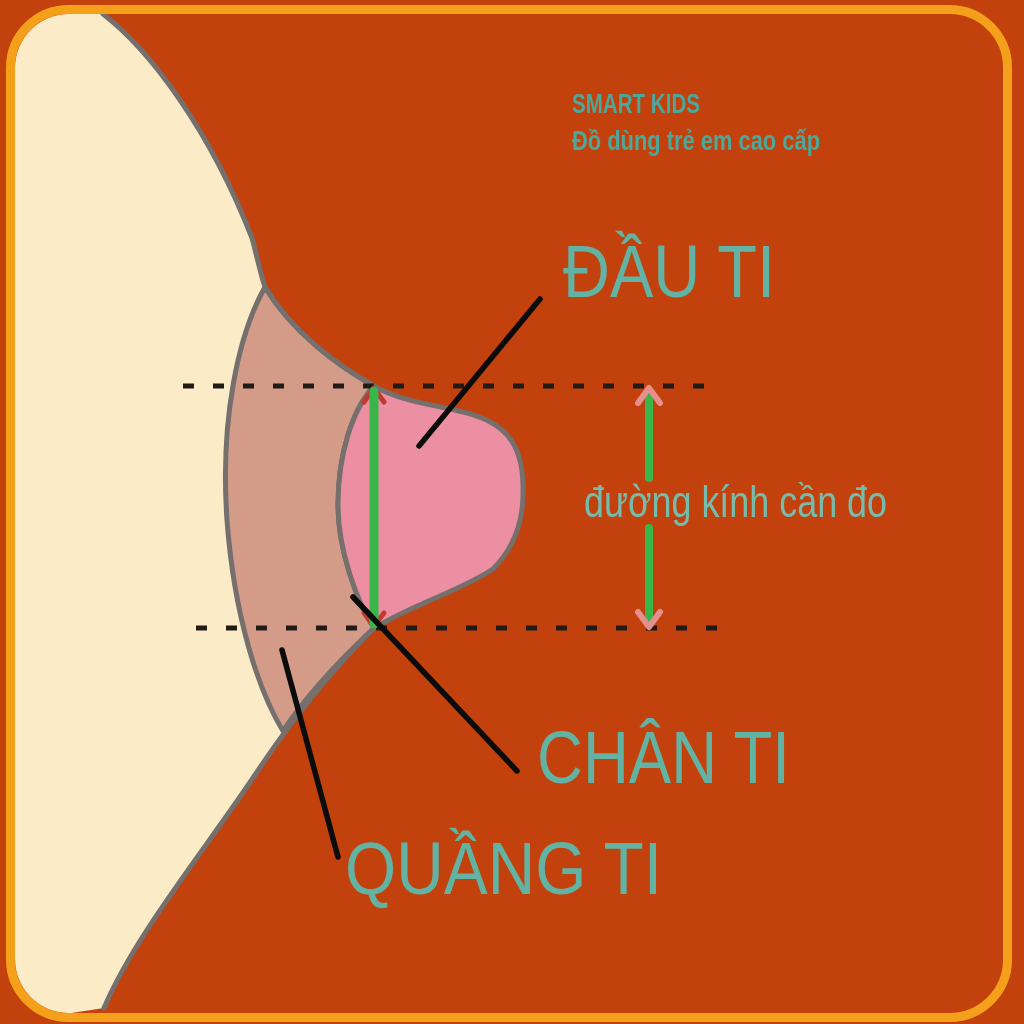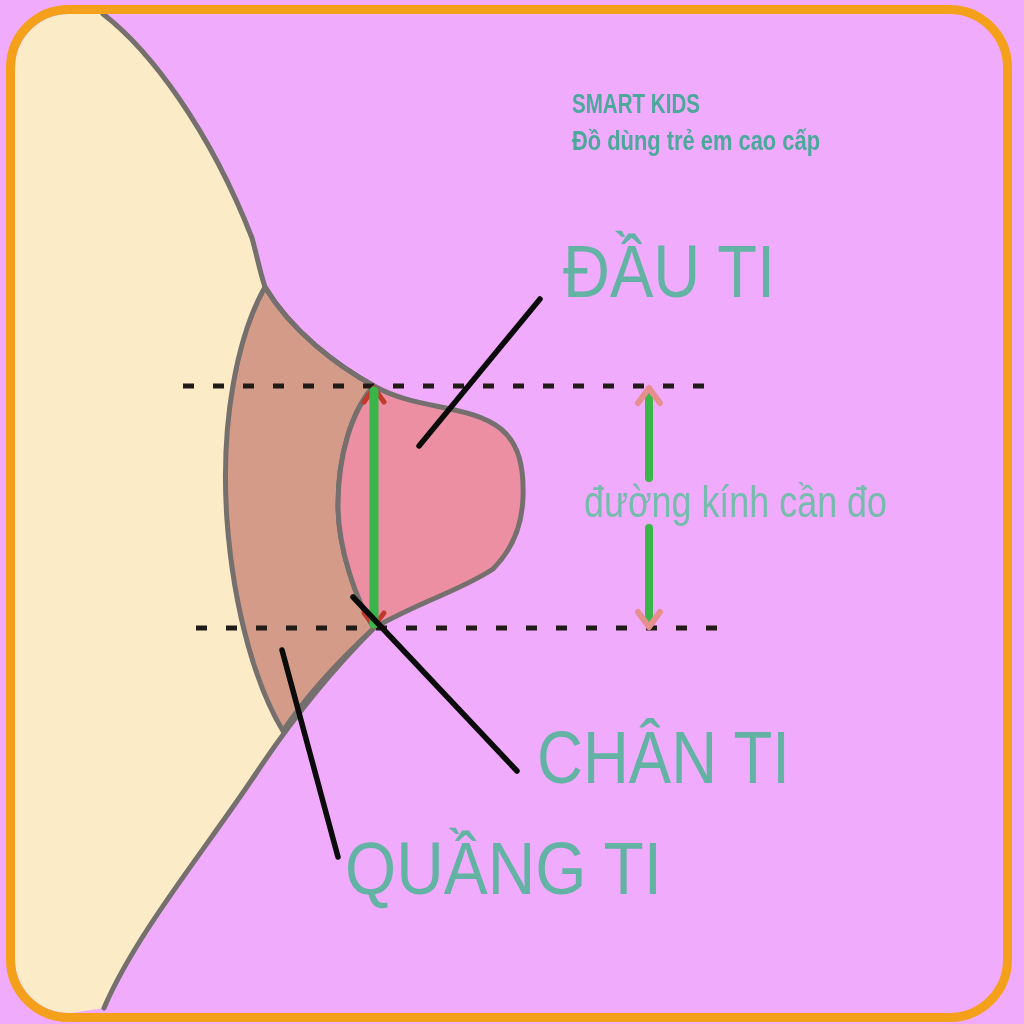--- a/index.html
+++ b/index.html
@@ -1,16 +1,16 @@
 <!DOCTYPE html>
 <html><head>
 <meta charset="utf-8">
 <style>
   html, body { margin: 0; padding: 0; background: #ffffff; }
-  .stage { width: 1024px; height: 1024px; position: relative; background: #f0abfc; }
+  .stage { width: 1024px; height: 1024px; position: relative; background: #c2410c; }
   svg { display: block; }
   text { font-family: "Liberation Sans", "DejaVu Sans", sans-serif; }
   .brand-text { font-weight: bold; font-size: 27px; }
   .big-label { font-weight: 400; font-size: 74px; }
   .note-label { font-weight: 400; font-size: 45px; }
 </style>
 </head>
 <body>
 
 <div class="stage">

